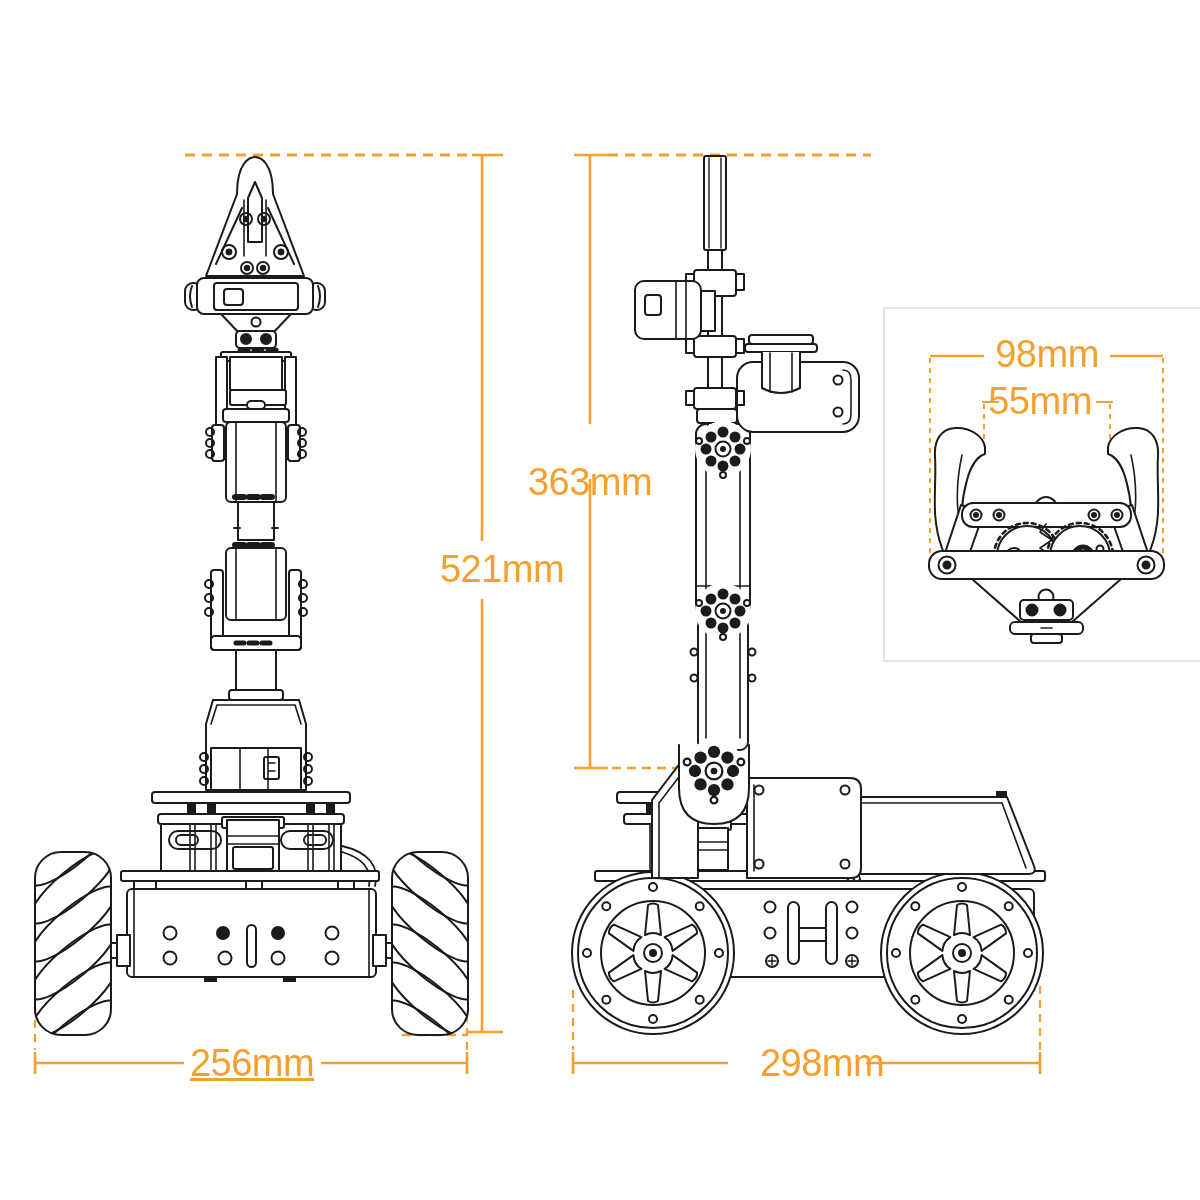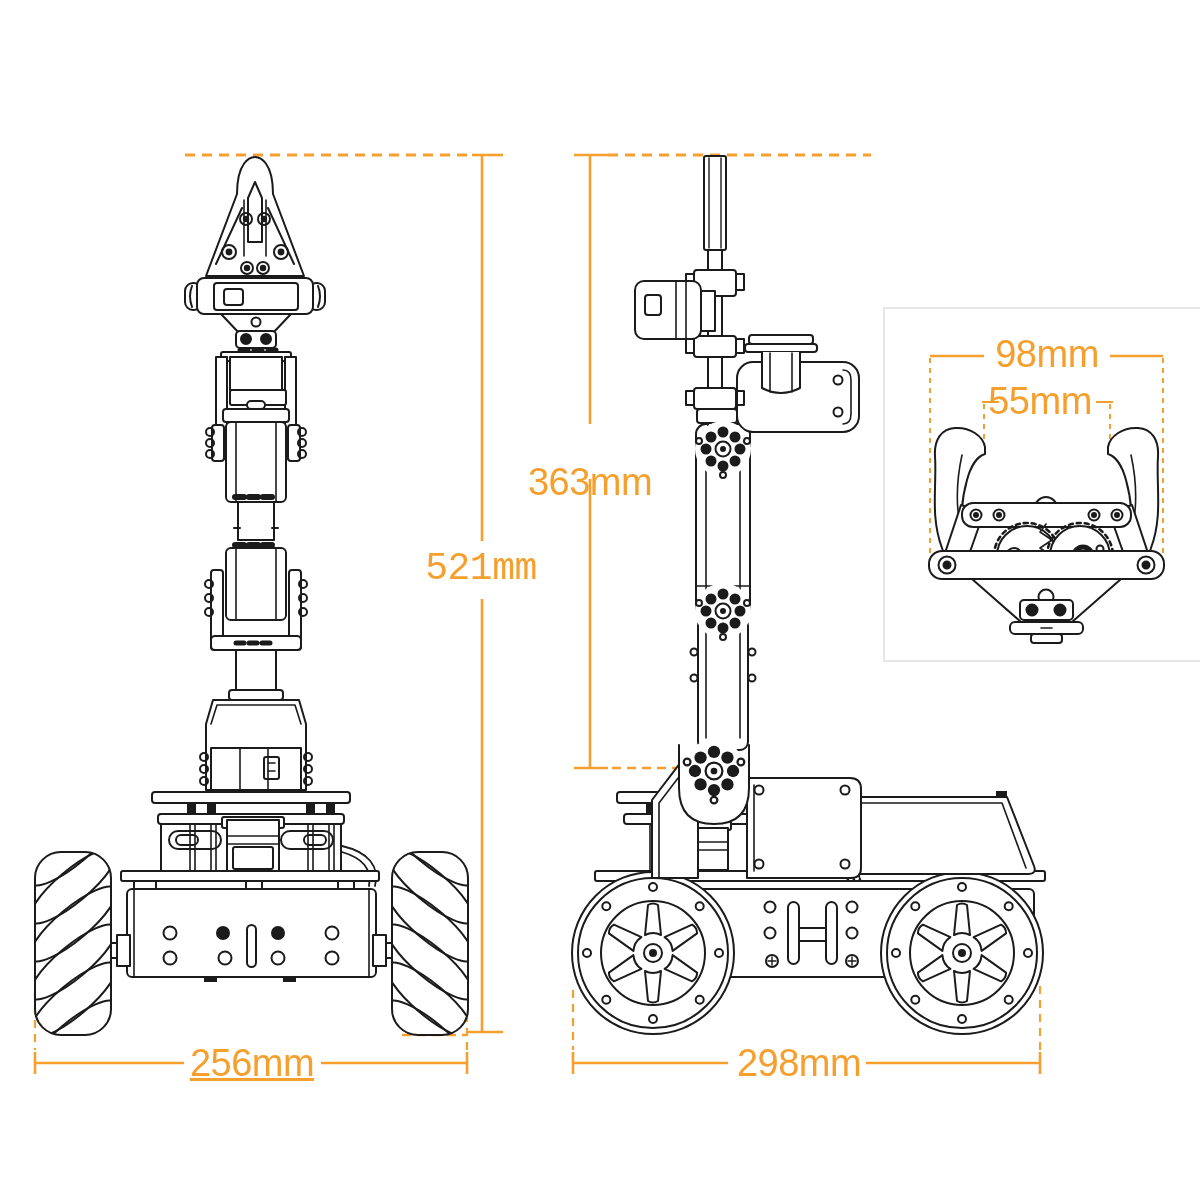--- a/index.html
+++ b/index.html
@@ -391,19 +391,19 @@
       <circle cx="1046" cy="597" r="7.5"></circle>
       <rect x="1020" y="600" width="53" height="20" rx="4" fill="#fff"></rect>
       <circle cx="1032" cy="610" r="5.5" fill="#1B1B1B"></circle>
         <circle cx="1060" cy="610" r="5.5" fill="#1B1B1B"></circle>
       <rect x="1010" y="622" width="73" height="12" rx="5" fill="#fff"></rect>
       <rect x="1031" y="634" width="31" height="9" rx="3" fill="#fff"></rect>
       <path d="M1041,628 H1052" stroke-width="1.6"></path>
     </g>
   </svg>
 
-  <div class="dim" style="left:481px;top:569px;font-family:Liberation Mono, monospace;">521mm</div>
+  <div class="dim" style="left:502px;top:569px;">521mm</div>
   <div class="dim" style="left:590px;top:462px;margin-top:20px;">363mm</div>
   <div class="dim" style="left:252px;top:1063px;text-decoration:underline;">256mm</div>
-  <div class="dim" style="left:799px;top:1063px;">298mm</div>
+  <div class="dim" style="left:822px;top:1063px;">298mm</div>
   <div class="dim" style="left:1047px;top:354px;">98mm</div>
   <div class="dim" style="left:1040px;top:401px;">55mm</div>
 </div>
 
 </body></html>

